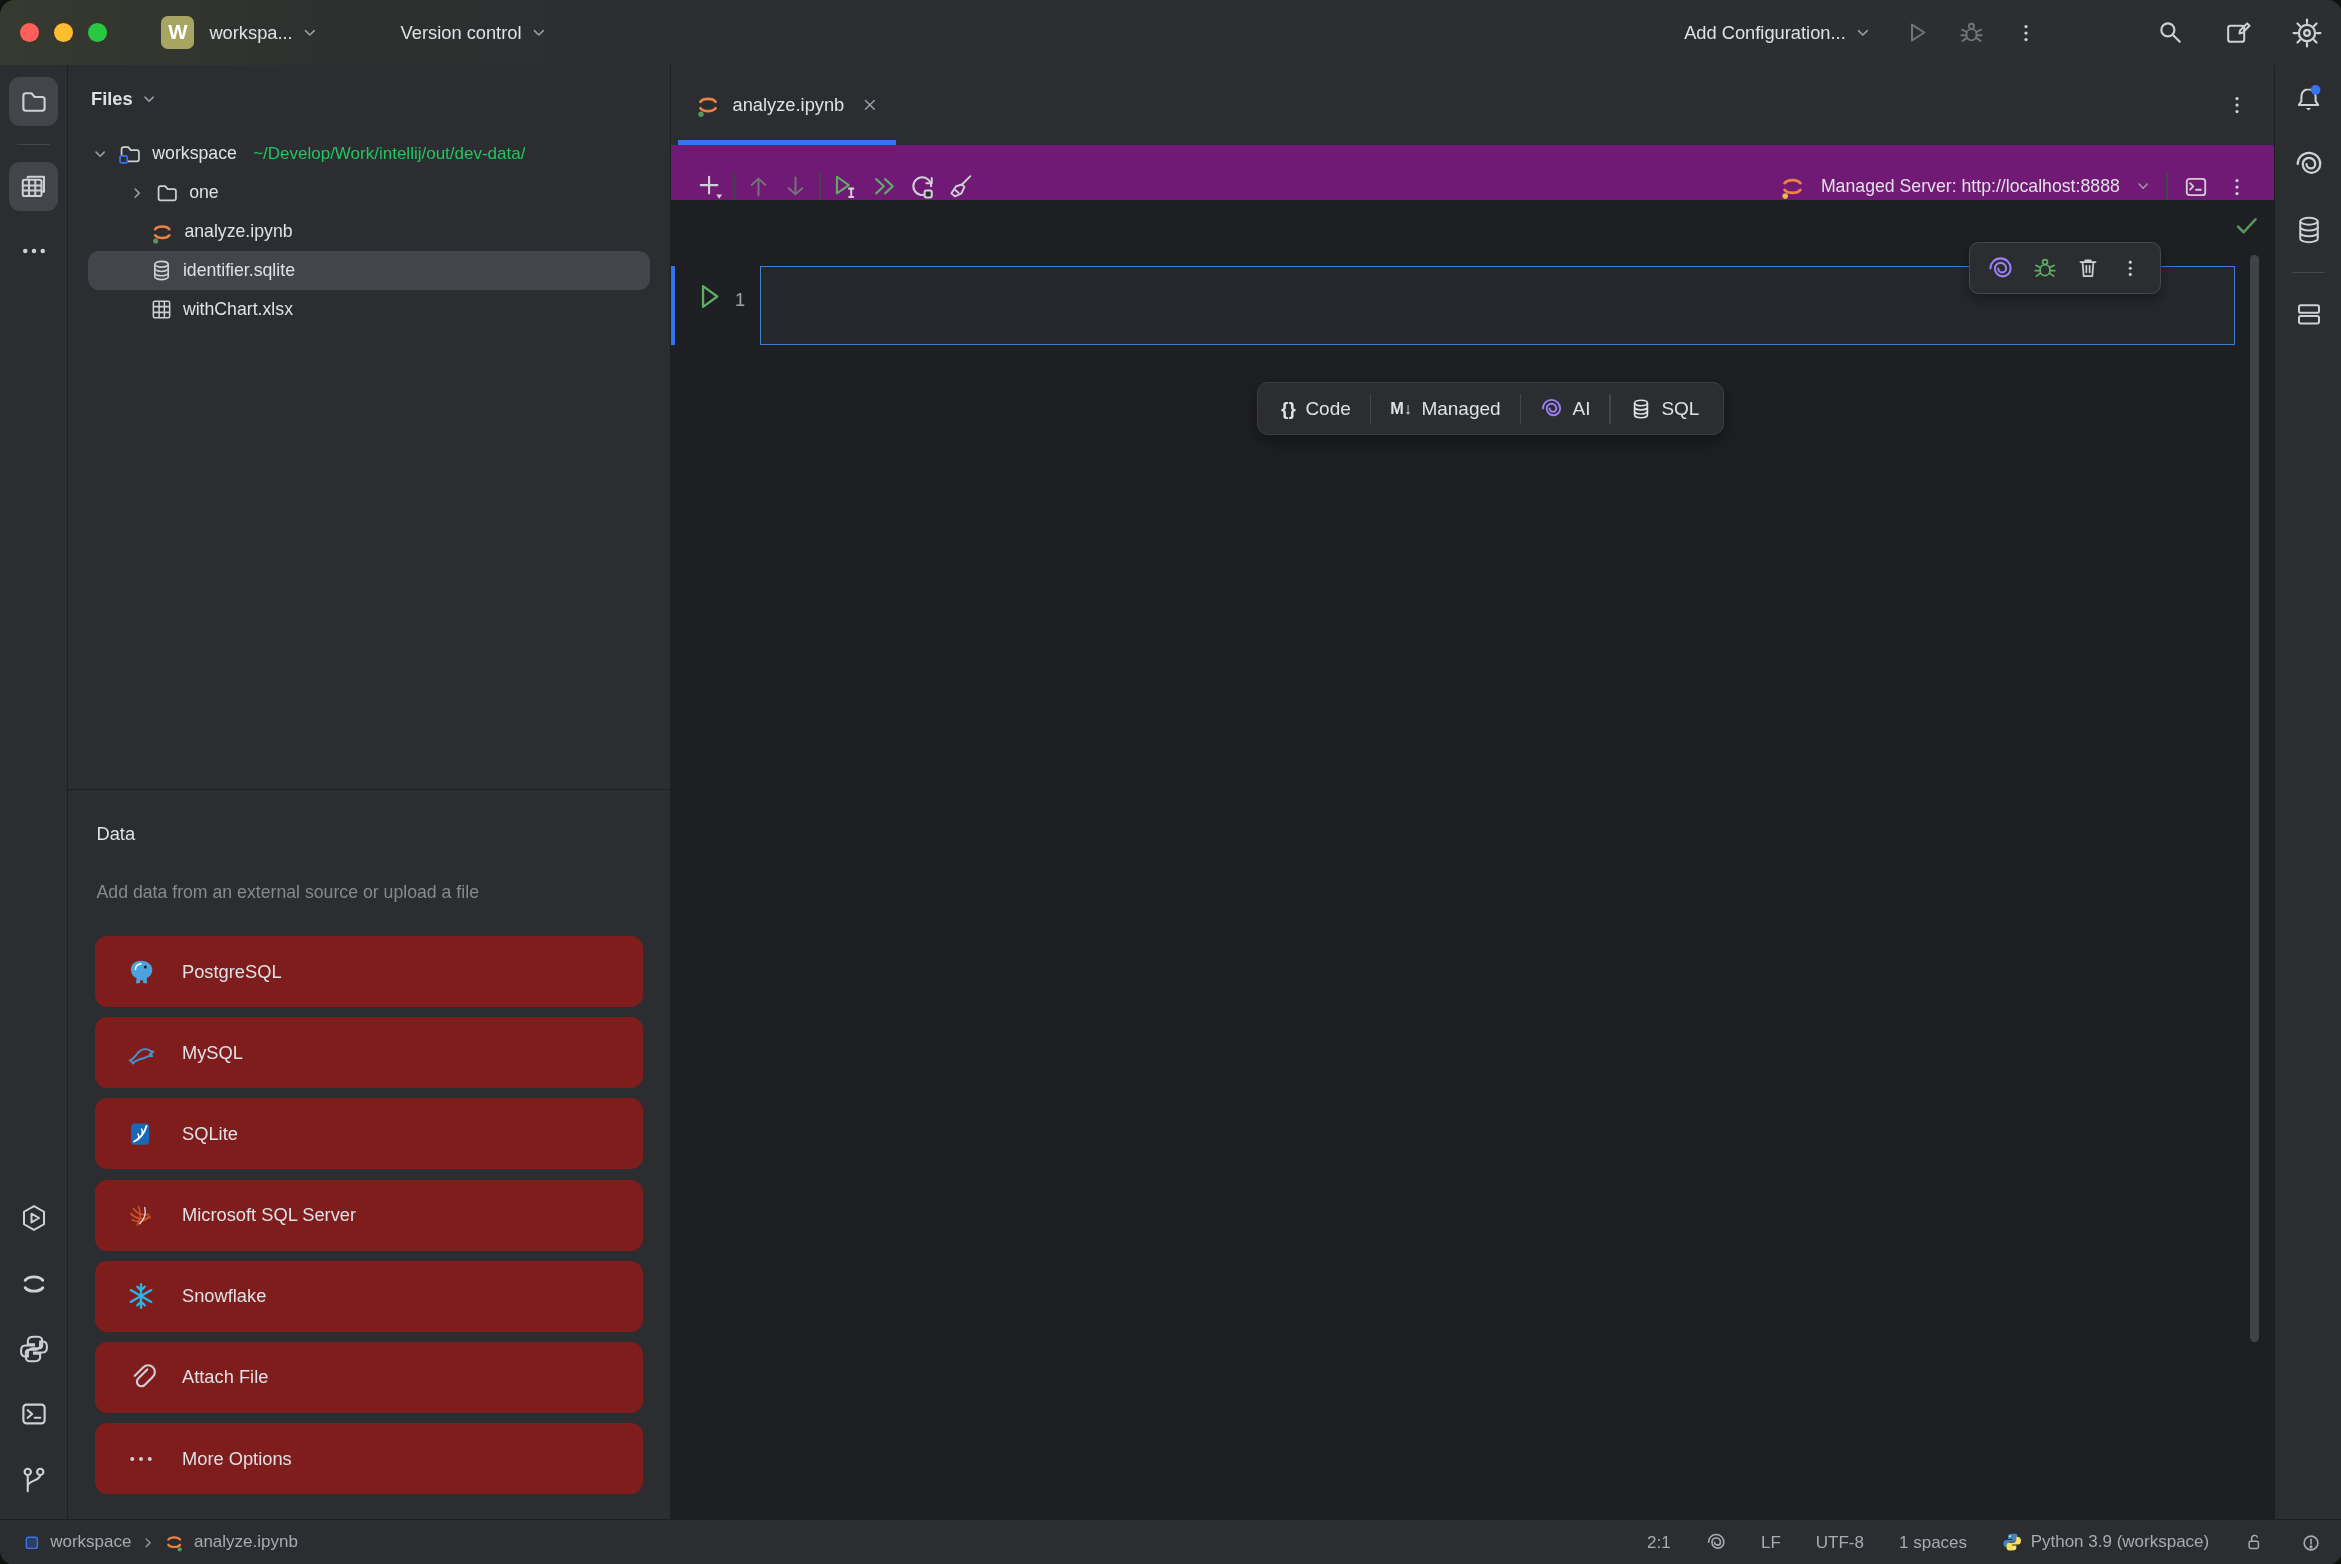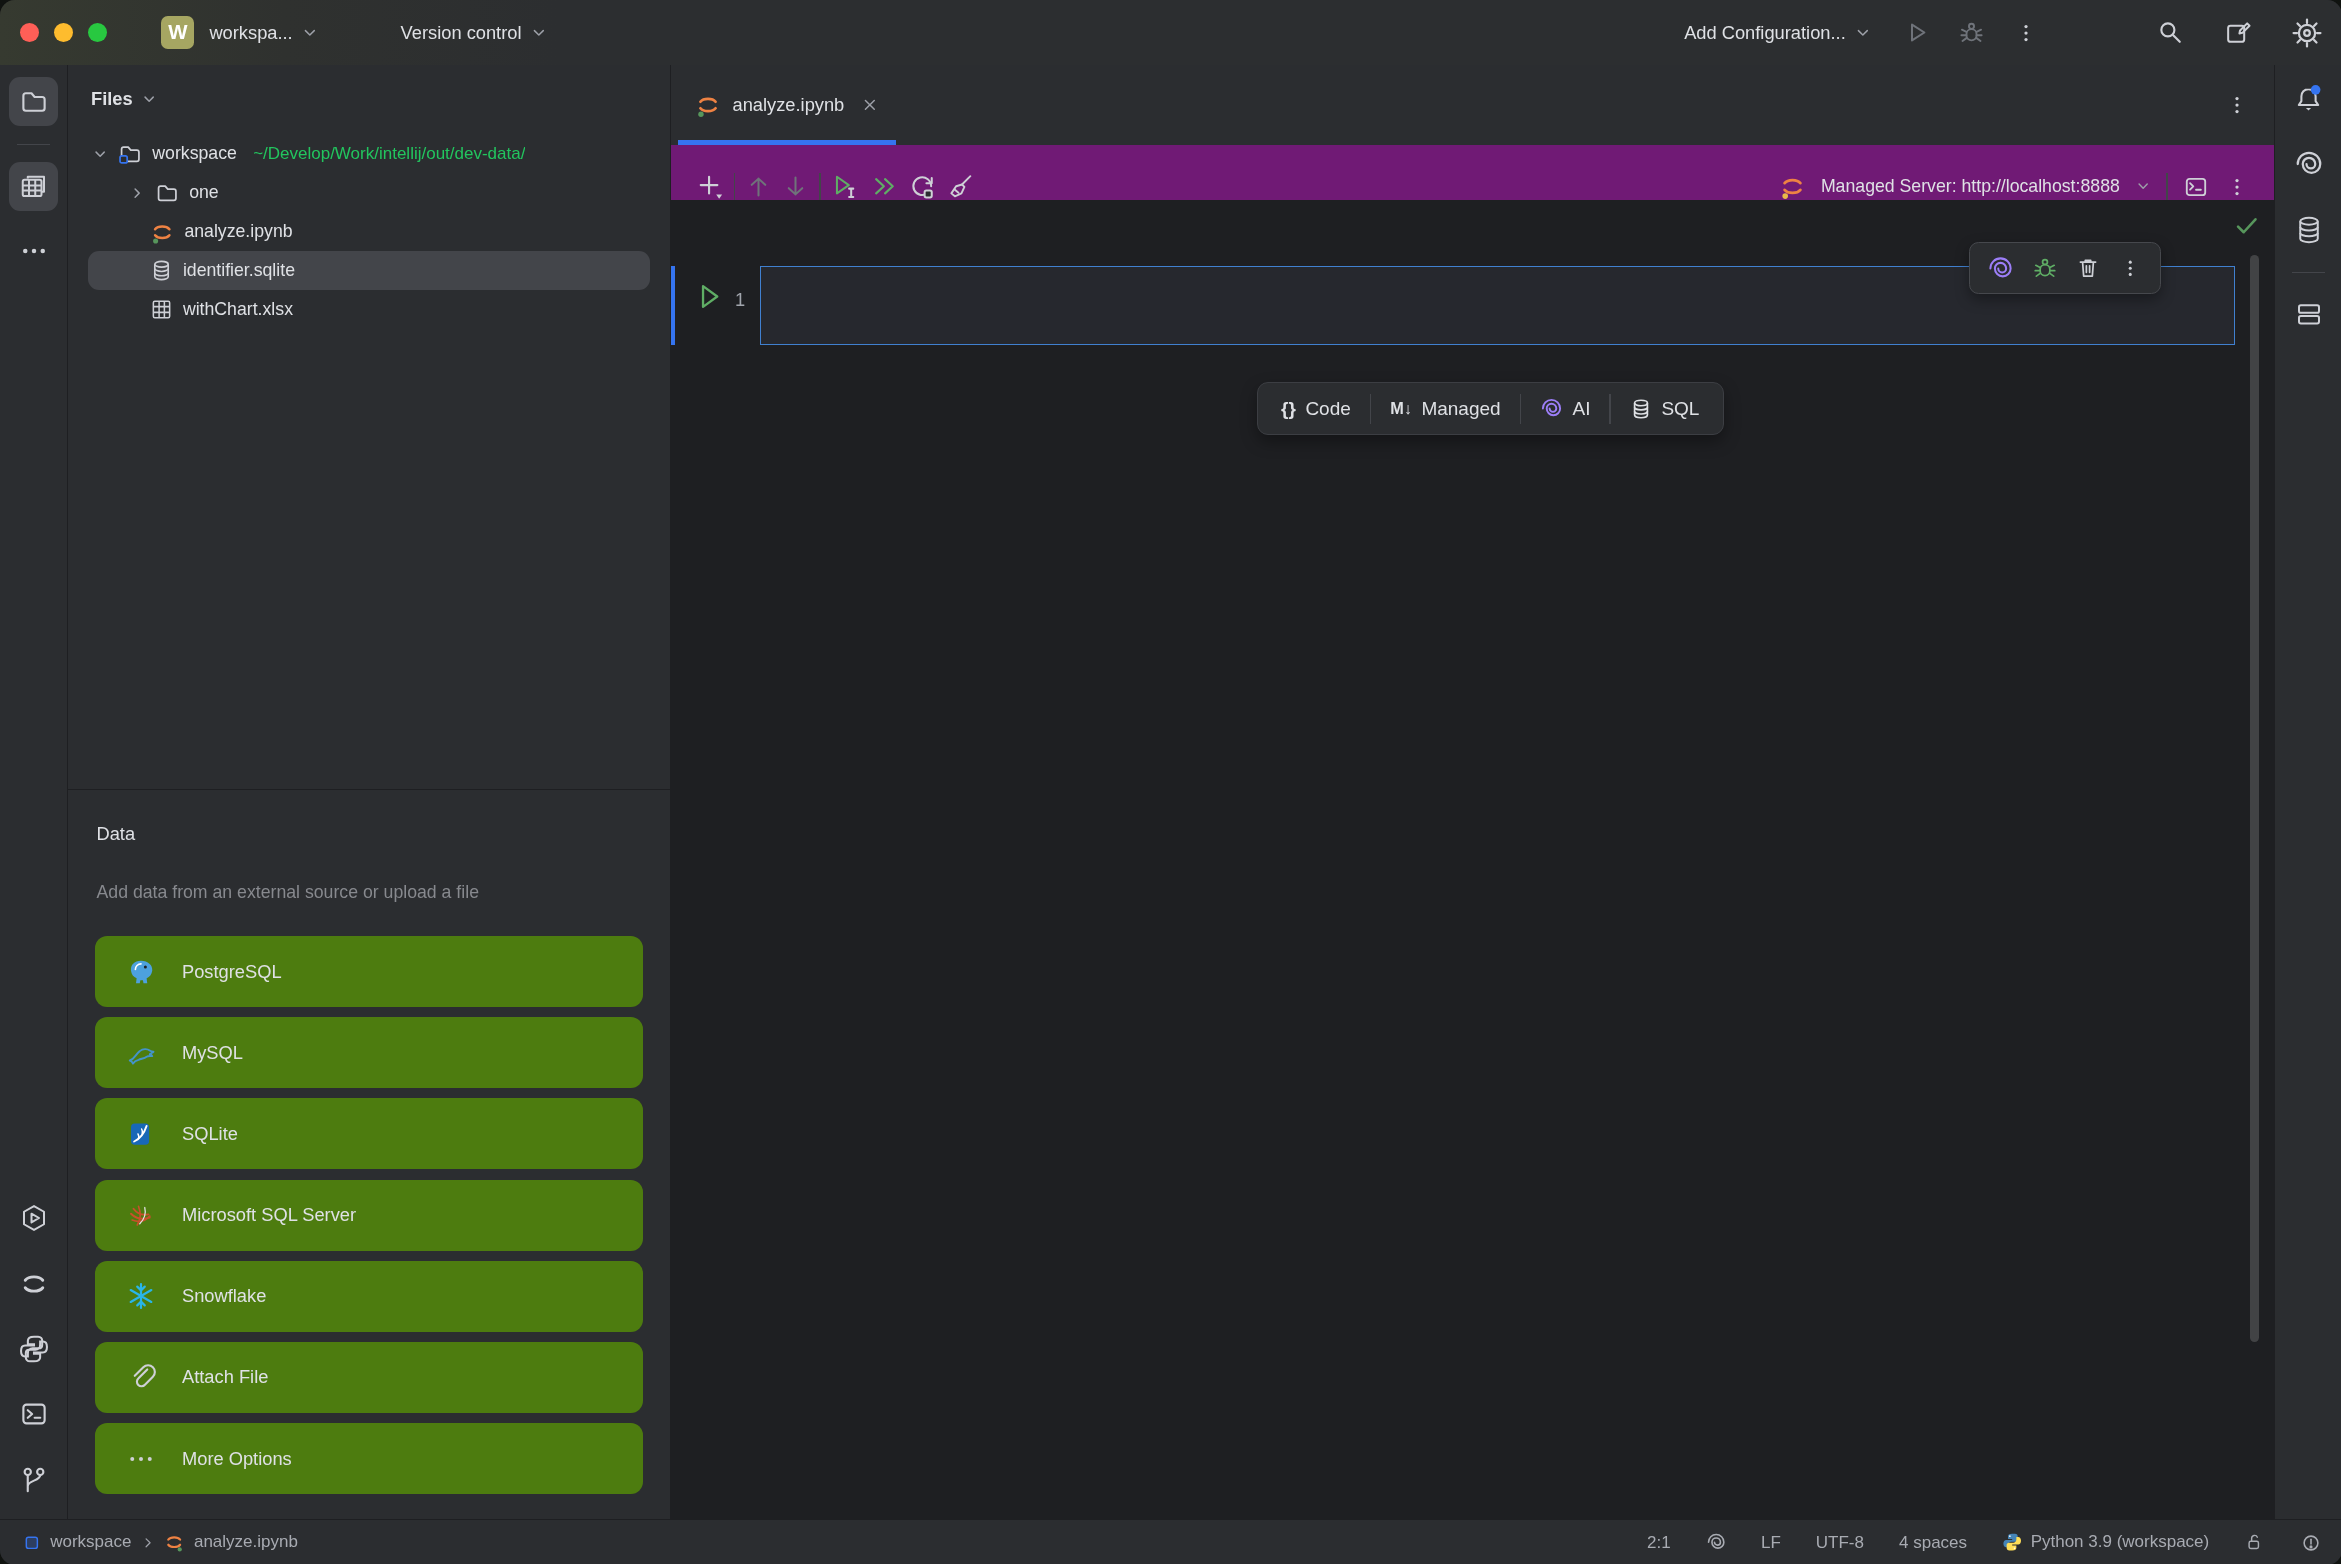--- a/index.html
+++ b/index.html
@@ -42,21 +42,21 @@
   .tree-row { height:39px; display:flex; align-items:center; gap:9.5px; font-size:17.7px; margin:0 20.4px; border-radius:5.4px; padding-left:0; white-space:nowrap; }
   .tree-row.selected { background:#43454a;border-radius:11px; }
   .indent-0 { padding-left:4.1px; } .indent-1 { padding-left:41px; } .indent-2 { padding-left:62px; }
   .tree-path { color:#22c55e; font-size:17px; margin-left:6.8px; overflow:hidden; }
   .chev { color:#9da0a8; }
 
   .data-panel { flex:1; padding-top:33px; }
   .data-title { font-size:18.3px; font-weight:normal; padding-left:28.5px; }
   .data-subtitle { color:#87898e; font-size:17.7px; padding-left:28.5px; margin-top:37px; }
   .data-sources { margin-top:33px; display:flex; flex-direction:column; gap:10.2px; padding:0 27px 0 27px; }
-  .src-btn { height:71px; border-radius:12.2px; background:#4d7c0f; display:flex; align-items:center; padding-left:31px; gap:26px; font-size:18.3px; color:#dfe1e5; }
+  .src-btn { height:71px; border-radius:12.2px; background:#7f1d1d; display:flex; align-items:center; padding-left:31px; gap:26px; font-size:18.3px; color:#dfe1e5; }
 
   
   .editor { flex:1; display:flex; flex-direction:column; min-width:0; background:#1e1f22; }
   .tabbar { height:80px; flex:0 0 80px; background:#2b2d30; display:flex; align-items:center; position:relative; padding-left:6.8px; color:#dfe1e5; }
   .tab { height:100%; display:flex; align-items:center; gap:11px; padding:0 17.7px; font-size:18.3px; position:relative; }
   .tab-underline { position:absolute; left:0; bottom:0; width:100%; height:4.8px; background:#3574f0; }
   .tabbar-kebab { position:absolute; right:24.5px; color:#ced0d6; }
 
   .nb-toolbar { height:56px; flex:0 0 56px; background:#701a75; border-bottom:1.4px solid #1e1f22; display:flex; align-items:flex-end; padding:0 24.5px; gap:10px; color:#ced0d6; }
   .vsep { width:1.4px; height:27px; background:#43454a; }
@@ -631,21 +631,21 @@
     </div>
     <div class="sb-right">
       <span class="sb-item">2:1</span>
       <span class="ic sb-item">
           <svg width="20.4" height="20.4" viewBox="0 0 48 48" fill="none" stroke="#a8abb2" stroke-width="3.8" stroke-linecap="round">
             <path d="M6 24A18 18 0 0 1 42 24A14 14 0 0 1 14 24A10 10 0 0 1 34 24A7 7 0 0 1 20 24"></path>
           </svg>
         </span>
       <span class="sb-item">LF</span>
       <span class="sb-item">UTF-8</span>
-      <span class="sb-item">4 spaces</span>
+      <span class="sb-item">1 spaces</span>
       <span class="sb-item">
         <span class="ic">
             <svg width="20.4" height="20.4" viewBox="0 0 44 44">
               <path d="M22 4c-7 0-9 3-9 6v5h9v2H9c-3.5 0-6 3-6 8s2.5 8 6 8h4v-5c0-4 3-7 7-7h9c3 0 5-2 5-5v-6c0-3-2-6-6-6h-6z" fill="#4584b6"></path>
               <path d="M22 40c7 0 9-3 9-6v-5h-9v-2h13c3.5 0 6-3 6-8s-2.5-8-6-8h-4v5c0 4-3 7-7 7h-9c-3 0-5 2-5 5v6c0 3 2 6 6 6h6z" fill="#ffde57"></path>
               <circle cx="17" cy="9" r="1.8" fill="#fff"></circle>
               <circle cx="27" cy="35" r="1.8" fill="#fff"></circle>
             </svg>
           </span>
         <span>Python 3.9 (workspace)</span>

